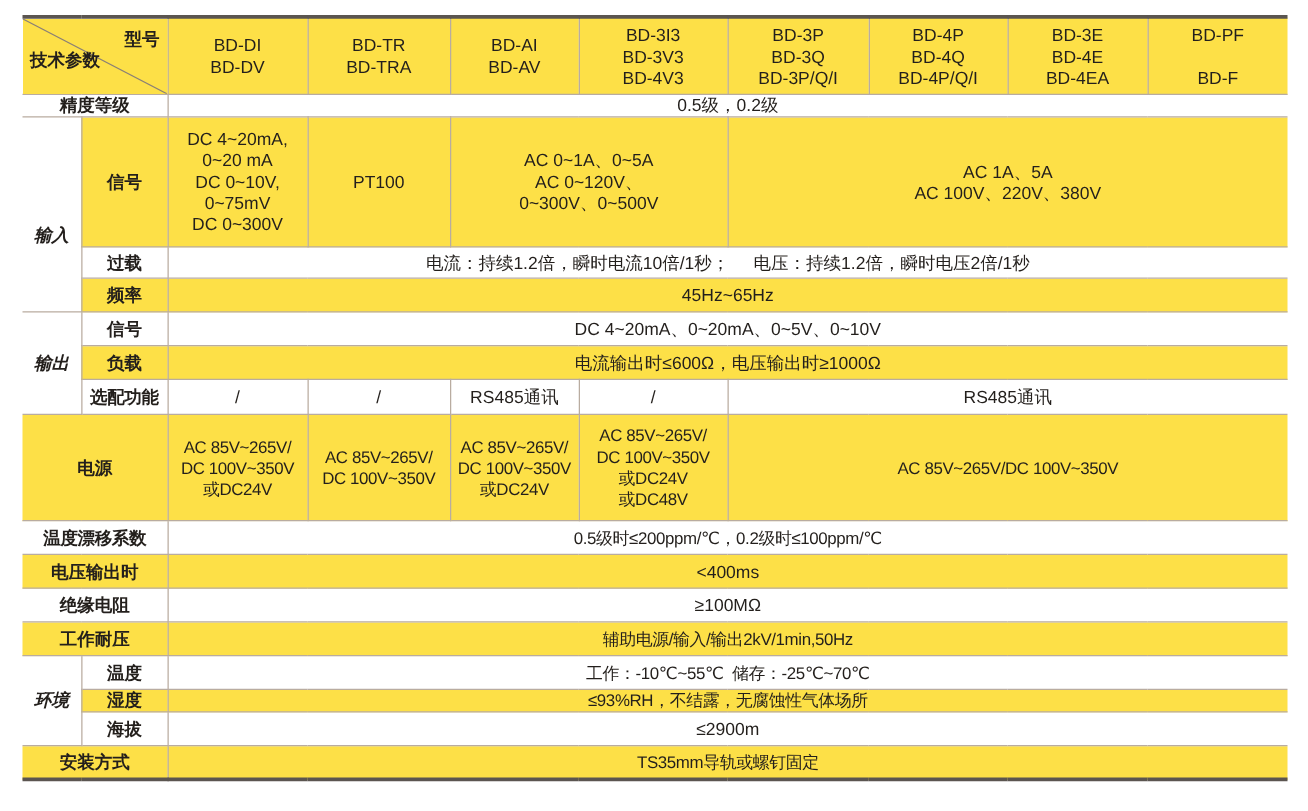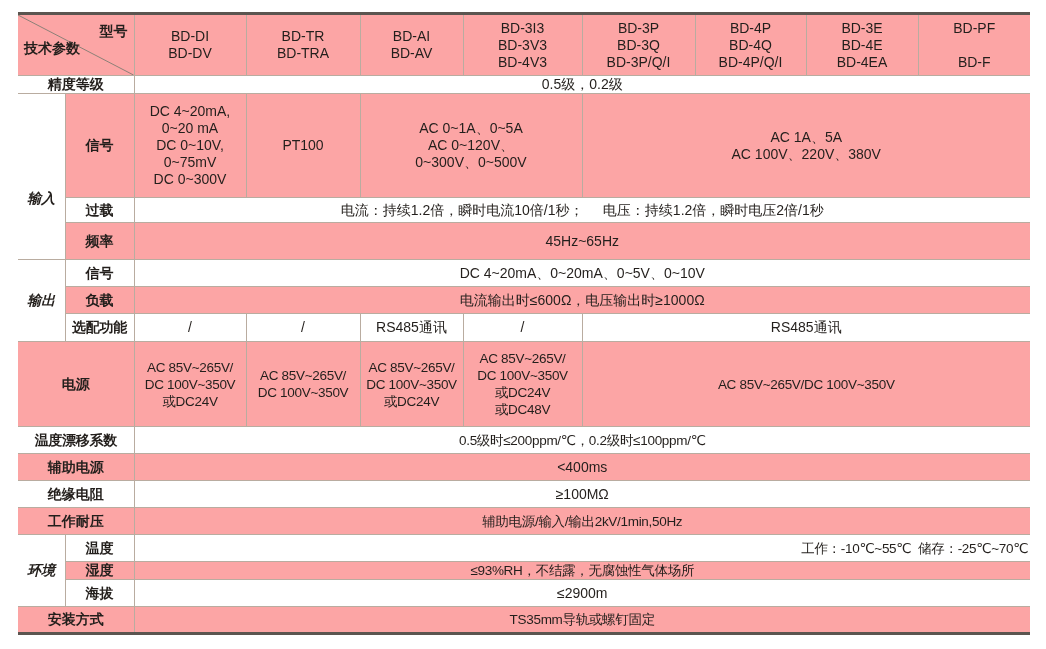--- a/index.html
+++ b/index.html
@@ -1,19 +1,19 @@
 <!DOCTYPE html>
 <html><head>
 <meta charset="utf-8">
 <style>
   html,body{margin:0;padding:0;background:#ffffff;}
   body{width:1046px;height:649px;position:relative;overflow:hidden;font-family:"Liberation Sans","DejaVu Sans",sans-serif;color:#231f1c;}
   table.spec{position:absolute;left:18px;top:12px;width:1012px;border-collapse:collapse;table-layout:fixed;font-size:14px;}
   table.spec td{border:1px solid #b9aca0;border-top:1px solid #9e948b;text-align:center;vertical-align:middle;padding:0 2px;line-height:17px;}
-  table.spec tr.peach td{background:#fca5a5;}
+  table.spec tr.peach td{background:#fde047;}
   table.spec tr.white td{background:#ffffff;}
   td.white{background:#ffffff !important;font-style:italic;}
   table.spec{border-top:3px solid #5b5550;border-bottom:3px solid #5b5550;}
   table.spec td:first-child{border-left:none;}
   table.spec td:last-child{border-right:none;}
   td.lbl{font-weight:bold;font-size:14px;}
   td.hdr-corner{position:relative;padding:0;}
   td.hdr-corner svg{position:absolute;left:0;top:0;width:100%;height:100%;}
   td.hdr-corner .t1{position:absolute;right:6px;top:8px;font-weight:bold;}
   td.hdr-corner .t2{position:absolute;left:6px;bottom:18px;font-weight:bold;}
@@ -86,21 +86,21 @@
     <td colspan="2" class="ml">AC 0~1A、0~5A
 AC 0~120V、
 0~300V、0~500V</td>
     <td colspan="4" class="ml">AC 1A、5A
 AC 100V、220V、380V</td>
   </tr>
   <tr class="white" style="height:25px">
     <td class="lbl">过载</td>
     <td colspan="8" style="white-space:pre;">电流：持续1.2倍，瞬时电流10倍/1秒；     电压：持续1.2倍，瞬时电压2倍/1秒</td>
   </tr>
-  <tr class="peach" style="height:37px">
+  <tr class="peach" style="height:27px">
     <td class="lbl">频率</td>
     <td colspan="8">45Hz~65Hz</td>
   </tr>
 
   <tr class="white" style="height:27px">
     <td rowspan="3" class="lbl white">输出</td>
     <td class="lbl">信号</td>
     <td colspan="8">DC 4~20mA、0~20mA、0~5V、0~10V</td>
   </tr>
   <tr class="peach" style="height:27px">
@@ -131,36 +131,36 @@
 或DC24V
 或DC48V</td>
     <td colspan="4" class="tight">AC 85V~265V/DC 100V~350V</td>
   </tr>
 
   <tr class="white" style="height:27px">
     <td colspan="2" class="lbl tight">温度漂移系数</td>
     <td colspan="8" class="tight">0.5级时≤200ppm/℃，0.2级时≤100ppm/℃</td>
   </tr>
   <tr class="peach" style="height:27px">
-    <td colspan="2" class="lbl">辅助电源</td>
+    <td colspan="2" class="lbl">电压输出时</td>
     <td colspan="8">&lt;400ms</td>
   </tr>
   <tr class="white" style="height:27px">
     <td colspan="2" class="lbl">绝缘电阻</td>
     <td colspan="8">≥100MΩ</td>
   </tr>
   <tr class="peach" style="height:27px">
     <td colspan="2" class="lbl">工作耐压</td>
     <td colspan="8" class="tight">辅助电源/输入/输出2kV/1min,50Hz</td>
   </tr>
 
   <tr class="white" style="height:27px">
     <td rowspan="3" class="lbl white">环境</td>
     <td class="lbl">温度</td>
-    <td colspan="8" class="tight" style="white-space:pre;text-align:right;">工作：-10℃~55℃  储存：-25℃~70℃</td>
+    <td colspan="8" class="tight" style="white-space:pre;">工作：-10℃~55℃  储存：-25℃~70℃</td>
   </tr>
   <tr class="peach" style="height:15px">
     <td class="lbl">湿度</td>
     <td colspan="8" class="tight">≤93%RH，不结露，无腐蚀性气体场所</td>
   </tr>
   <tr class="white" style="height:27px">
     <td class="lbl">海拔</td>
     <td colspan="8">≤2900m</td>
   </tr>
 

